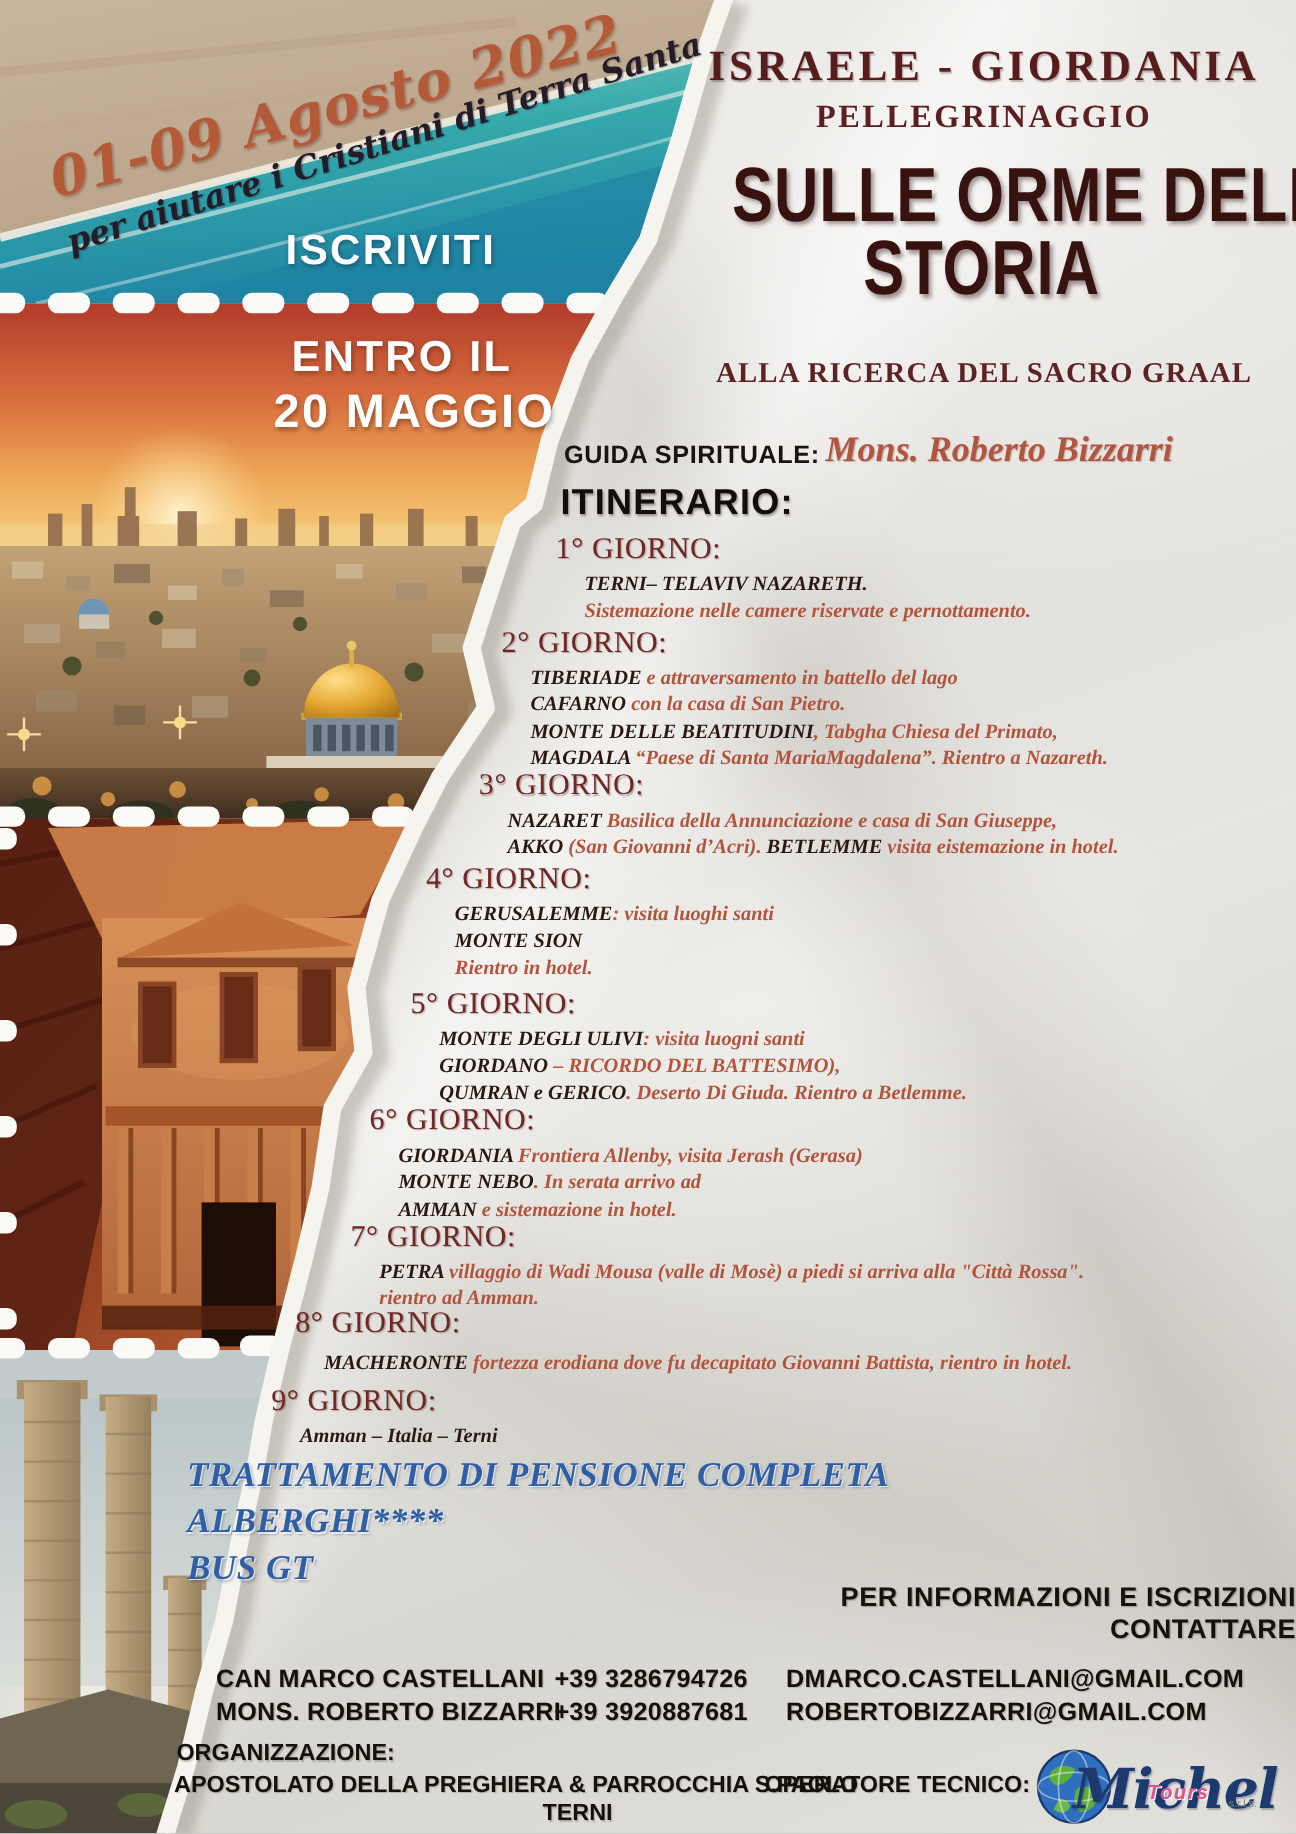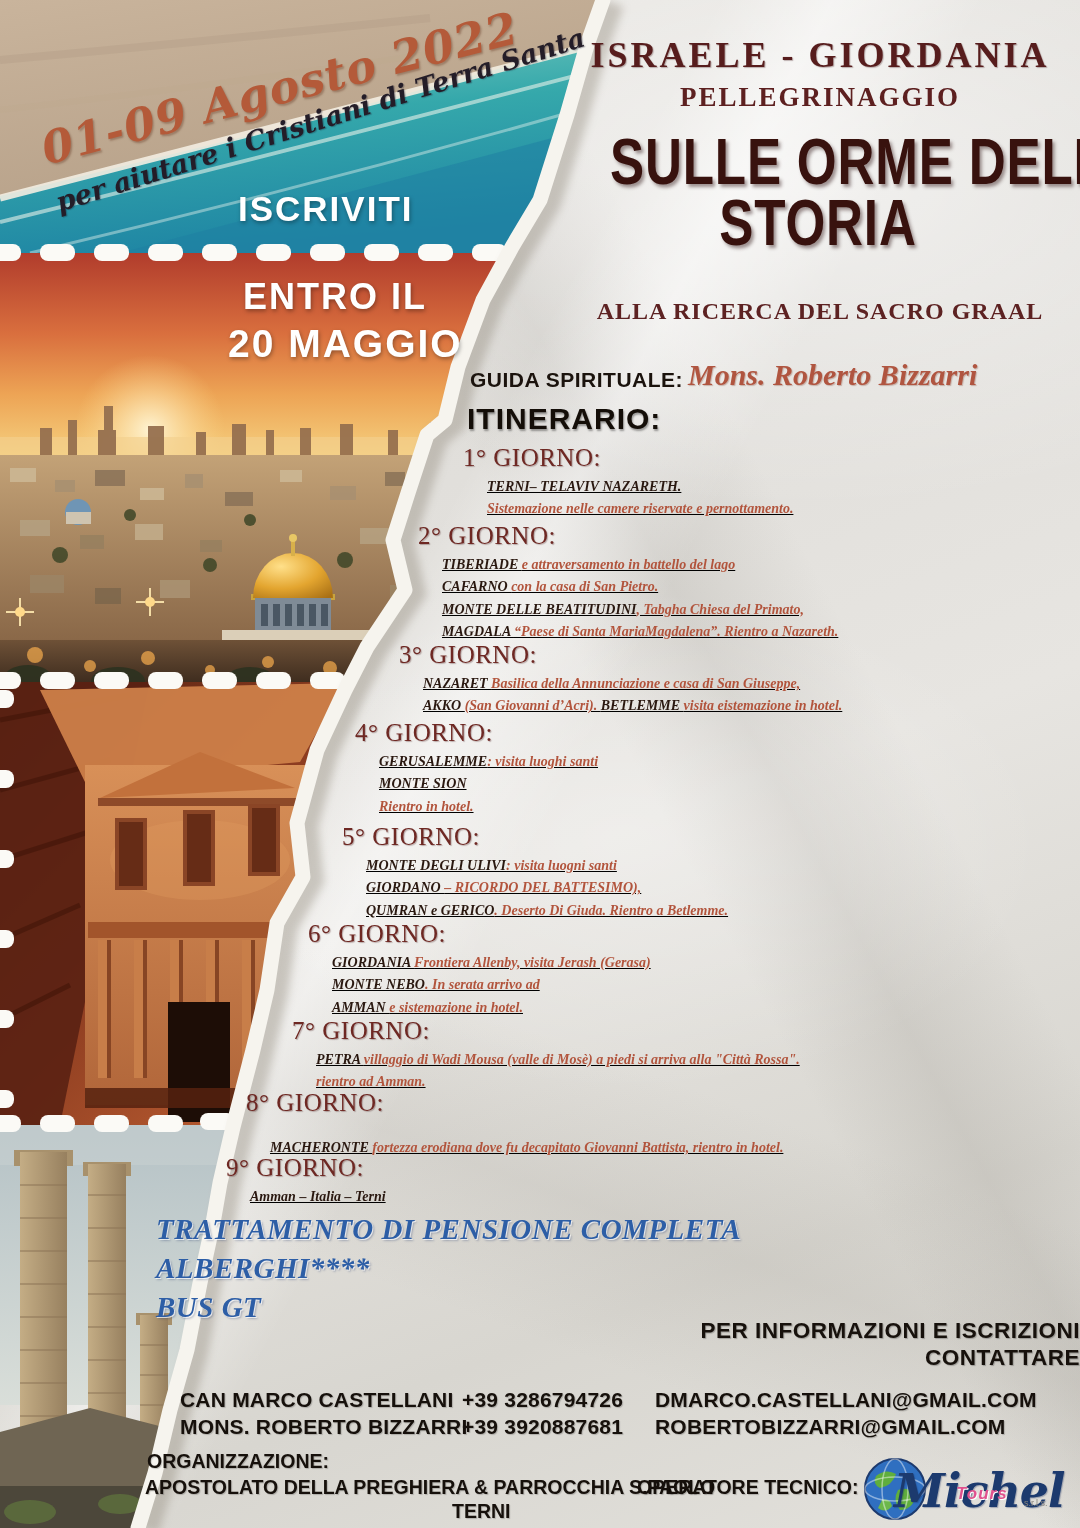--- a/index.html
+++ b/index.html
@@ -44,27 +44,27 @@
     text-shadow:1px 1px 1px rgba(120,50,30,.3);}
   .itin-label{left:467px;top:402px;font-weight:700;font-size:30px;letter-spacing:1px;color:#140e08;
     text-shadow:1px 2px 2px rgba(0,0,0,.35);}
 
   
   .day{position:absolute;}
   .day-h{font-family:"Liberation Serif","DejaVu Serif",serif;font-weight:400;font-size:25px;
     letter-spacing:.5px;color:#6e2823;text-shadow:1px 1px 1px rgba(80,40,40,.35);}
   .lines{margin-left:24px;margin-top:4px;}
   .ln{margin:0;line-height:22.3px;font-family:"Liberation Serif","DejaVu Serif",serif;
-    font-weight:700;font-style:italic;font-size:14px;white-space:nowrap;text-decoration:underline;}
+    font-weight:700;font-style:italic;font-size:17px;white-space:nowrap;}
   .seg.dark{color:#2a1810;}
   .seg.red{color:#b2543c;text-align:center;}
   .d1{left:463px;top:444px}.d2{left:418px;top:522px}.d3{left:399px;top:641px}
   .d4{left:355px;top:719px}.d5{left:342px;top:823px}.d6{left:308px;top:920px}
   .d7{left:292px;top:1017px}.d8{left:246px;top:1089px}.d9{left:226px;top:1154px}
-  .d8 .lines{margin-top:20px}
+  .d8 .lines{margin-top:8px}
 
   .offer{left:156px;top:1213px;width:940px;}
   .offer-l{font-family:"Liberation Serif","DejaVu Serif",serif;font-weight:700;font-style:italic;
     color:#2d5ea6;font-size:29px;letter-spacing:.5px;
     text-shadow:1px 1px 0 rgba(255,255,255,.7),2px 2px 2px rgba(40,60,110,.3);}
   .offer-l + .offer-l{margin-top:6px;}
   .info{left:180px;top:1317px;width:900px;text-align:right;font-weight:700;font-size:22.5px;
     letter-spacing:.5px;color:#17110c;line-height:27px;text-shadow:1px 1px 1px rgba(0,0,0,.25);}
   .contact{font-weight:700;font-size:21px;letter-spacing:.2px;color:#16100b;white-space:nowrap;
     text-shadow:1px 1px 1px rgba(0,0,0,.2);}

